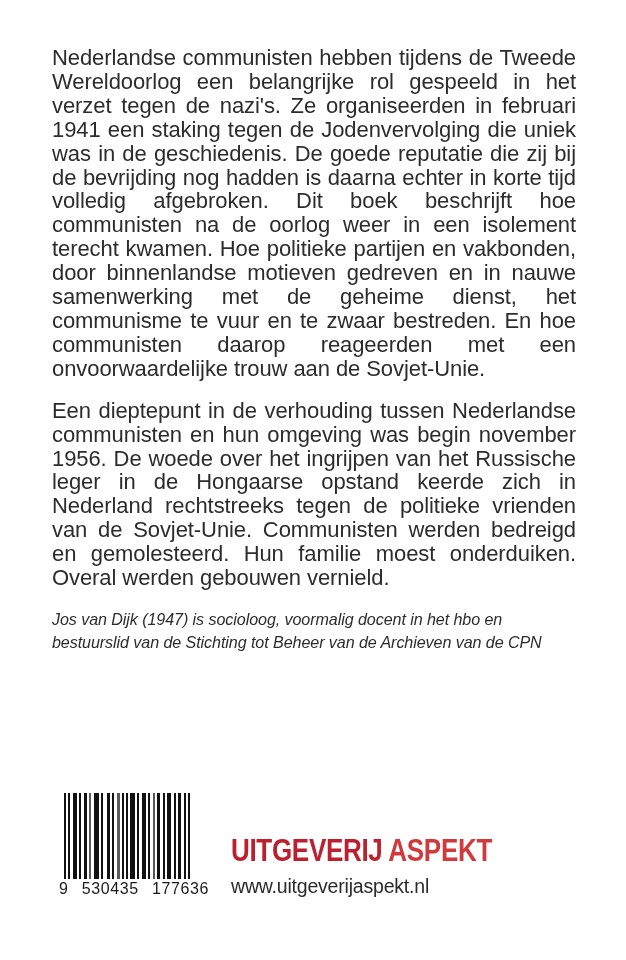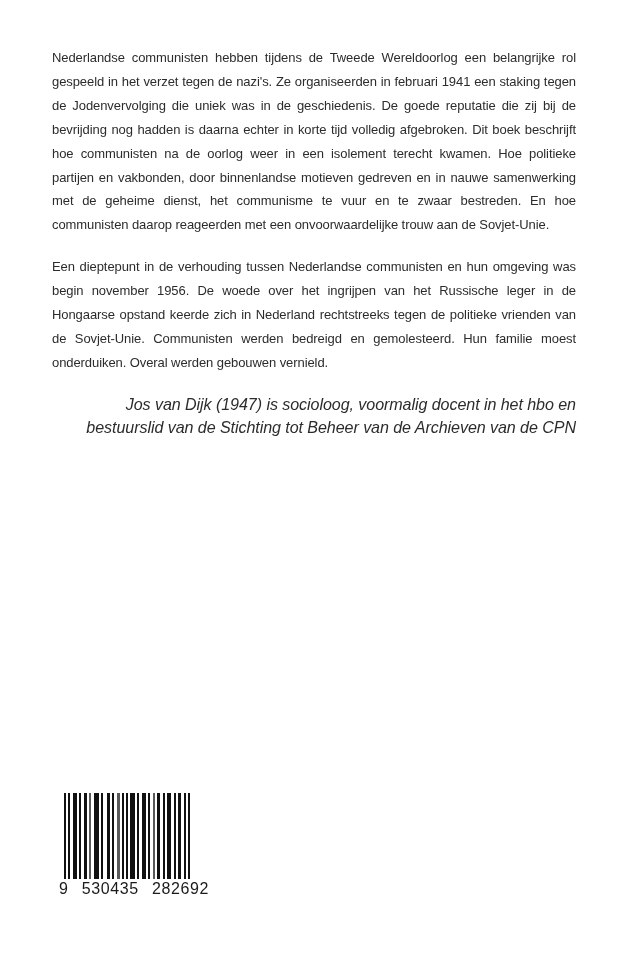--- a/index.html
+++ b/index.html
@@ -25,36 +25,36 @@
   
   .blurb {
     position: absolute;
     left: 52px;
     top: 46px;
     width: 524px;
   }
 
   .para {
     font-family: "Liberation Sans", sans-serif;
-    font-size: 13px;
+    font-size: 22px;
     line-height: 23.9px;
     color: #2c2c2c;
     text-align: justify;
     text-justify: inter-word;
     margin: 0 0 18px 0;
     letter-spacing: -0.08px;
     white-space: pre-line;
   }
   .para:last-child { margin-bottom: 0; }
 
   .para.bio {
     font-style: italic;
     font-size: 16.1px;
     line-height: 23.5px;
-    text-align: right;
+    text-align: left;
     margin-top: 2px;
   }
 
   
   .footer {
     position: absolute;
     left: 0;
     top: 780px;
     width: 626px;
     height: 150px;
@@ -187,19 +187,25 @@
         <i class="w" style="width:2px"></i>
           <i style="width:3px"></i>
           <i class="w" style="width:3px"></i>
         <i class="guard" style="width:2px"></i>
           <i class="w" style="width:2px"></i>
           <i class="guard" style="width:2px"></i>
       </div>
       <div class="barcode-digits">
         <span>9</span>
         <span>530435</span>
-        <span>282692</span>
+        <span>177636</span>
       </div>
     </div>
 
+    <div class="publisher">
+      <div class="logo-wordmark">
+        <span class="w1">UITGEVERIJ</span><span class="w2">ASPEKT</span>
+      </div>
+      <div class="logo-url">www.uitgeverijaspekt.nl</div>
+    </div>
 
   </div>
 </div>
 
 </body></html>

